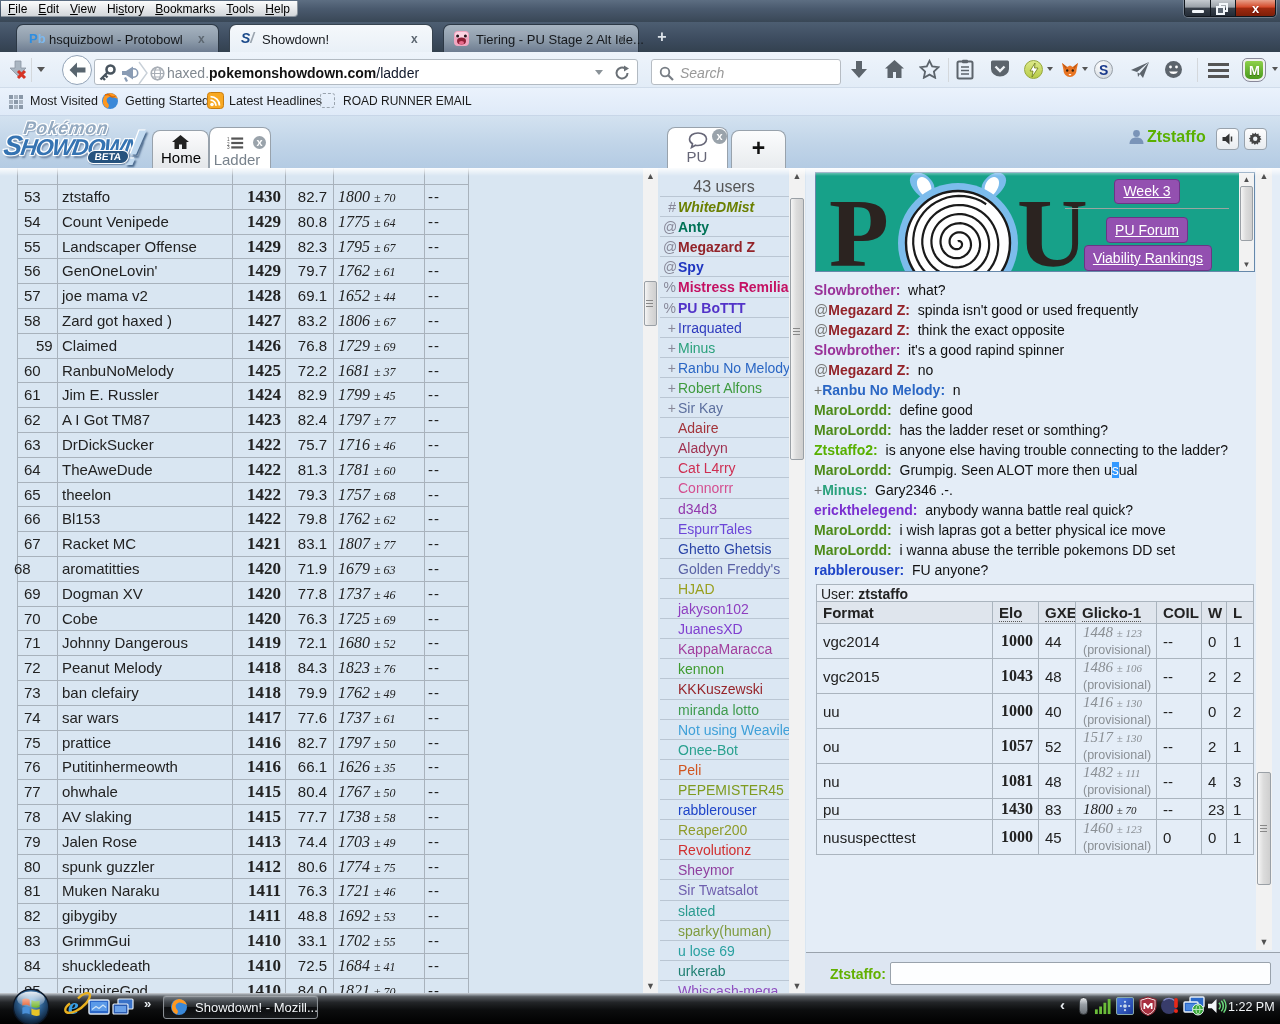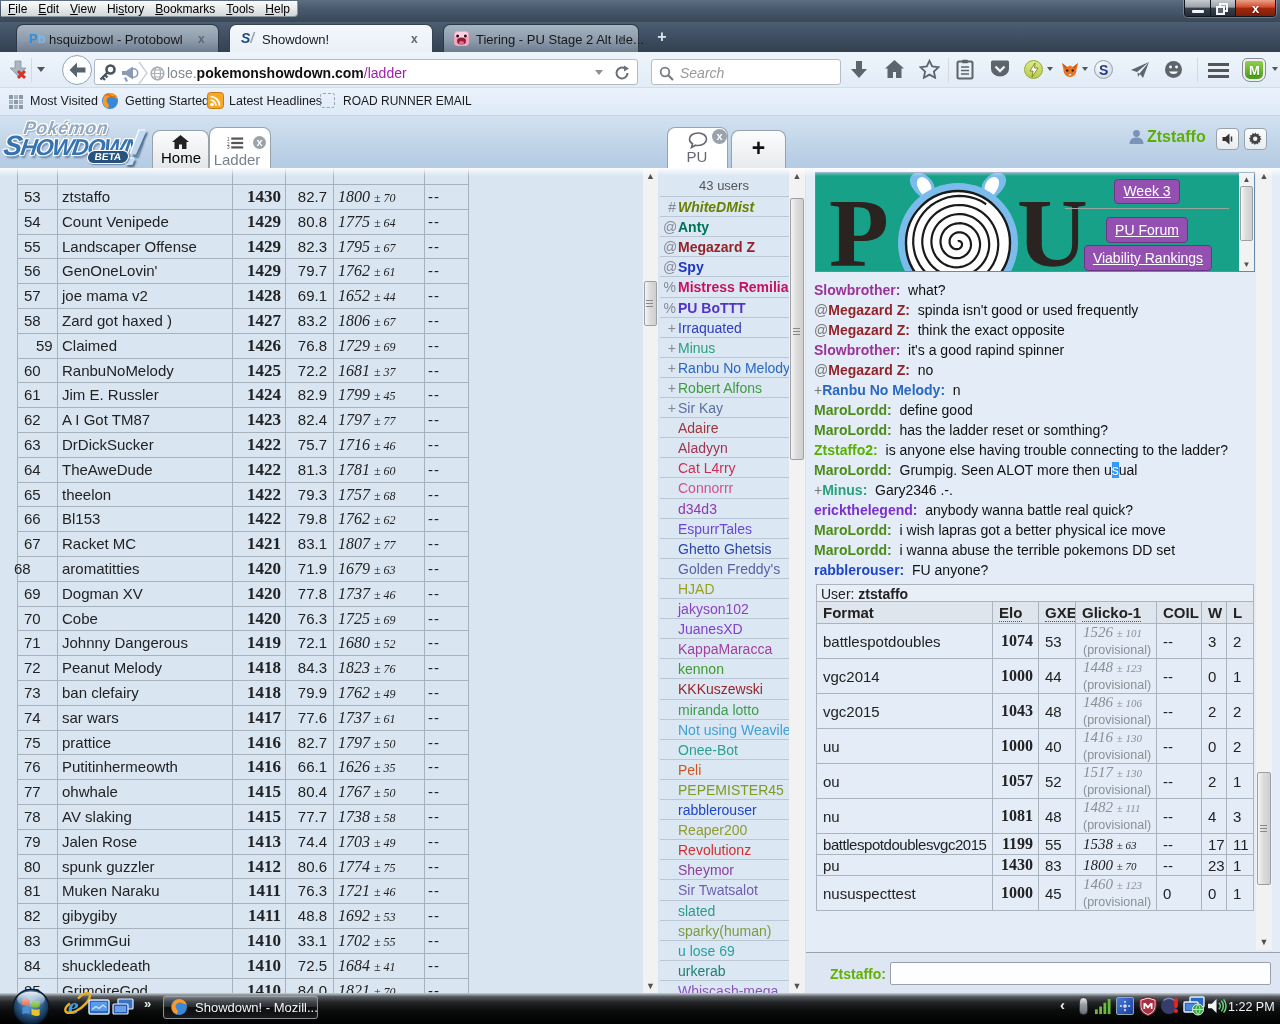--- a/index.html
+++ b/index.html
@@ -149,21 +149,21 @@
           <path d="M5 13.5 l2 4" stroke="#8a9cb4" stroke-width="2.2"></path>
         </svg>
       <svg style="position:absolute;left:43px;top:1px;" width="10" height="24" viewBox="0 0 10 24">
           <path d="M1 1 L9 12 L1 23" fill="none" stroke="#c8d0d8" stroke-width="1.4"></path>
         </svg>
       <svg style="position:absolute;left:55px;top:6px;" width="15" height="15" viewBox="0 0 15 15">
           <circle cx="7.5" cy="7.5" r="6.3" fill="none" stroke="#a8aeb6" stroke-width="1.6"></circle>
           <ellipse cx="7.5" cy="7.5" rx="3" ry="6.3" fill="none" stroke="#a8aeb6" stroke-width="1.2"></ellipse>
           <path d="M1.4 7.5 h12.2 M2.3 4 h10.4 M2.3 11 h10.4" stroke="#a8aeb6" stroke-width="1.2"></path>
         </svg>
-      <span style="position:absolute;left:72px;top:5px;font-size:14px;"><span style="color:#808890;">lose.</span><span style="color:#111;font-weight:bold;">pokemonshowdown.com</span><span style="color:#a21caf;">/ladder</span></span>
+      <span style="position:absolute;left:72px;top:5px;font-size:14px;"><span style="color:#808890;">haxed.</span><span style="color:#111;font-weight:bold;">pokemonshowdown.com</span><span style="color:#0f172a;">/ladder</span></span>
       <span style="position:absolute;right:34px;top:10px;width:0;height:0;border-left:4.5px solid transparent;border-right:4.5px solid transparent;border-top:5.5px solid #8a9298;"></span>
       <svg style="position:absolute;right:7px;top:5px;" width="16" height="16" viewBox="0 0 16 16">
           <path d="M13.5 8 a5.5 5.5 0 1 1 -2.2-4.4" fill="none" stroke="#6a7076" stroke-width="2"></path>
           <path d="M10 0.5 L15 3.5 L10 6.5 z" fill="#6a7076"></path>
         </svg>
     </div>
     <div id="searchbox" class="abs">
       <svg style="position:absolute;left:7px;top:6px;" width="15" height="15" viewBox="0 0 15 15">
           <circle cx="6" cy="6" r="4.3" fill="none" stroke="#777d84" stroke-width="1.8"></circle>
           <path d="M9.2 9.2 L14 14" stroke="#777d84" stroke-width="2.2"></path>
@@ -539,21 +539,21 @@
         <div class="lcell" style="left:428px;top:810px;letter-spacing:1px;">--</div>
       </div>
 
     <div class="sbtrack" style="left:643px;top:0;width:15px;height:826px;">
       <div class="sbarrow" style="top:3px;font-size:9px;">▲</div>
       <div class="sbthumb" style="top:113px;width:13px;height:45px;"></div>
       <div style="position:absolute;left:3px;top:132px;width:7px;height:1px;background:#888;box-shadow:0 3px 0 #888,0 6px 0 #888;"></div>
       <div class="sbarrow" style="bottom:3px;font-size:9px;">▼</div>
     </div>
     <div id="userlist" class="abs">
-        <div style="position:absolute;left:0;top:10px;width:128px;text-align:center;font-size:13px;color:#555;">43 users</div>
+        <div style="position:absolute;left:0;top:10px;width:128px;text-align:center;font-size:16px;color:#555;">43 users</div>
         <div class="ulrow" style="top:28px;"><span class="sym">#</span><span style="color:#6a7f00;font-weight:bold;font-style:italic;">WhiteDMist</span></div>
         <div class="ulrow" style="top:48.1px;"><span class="sym">@</span><span style="color:#007256;font-weight:bold;">Anty</span></div>
         <div class="ulrow" style="top:68.2px;"><span class="sym">@</span><span style="color:#932329;font-weight:bold;">Megazard Z</span></div>
         <div class="ulrow" style="top:88.30000000000001px;"><span class="sym">@</span><span style="color:#1f35c0;font-weight:bold;">Spy</span></div>
         <div class="ulrow" style="top:108.4px;"><span class="sym">%</span><span style="color:#c41162;font-weight:bold;">Mistress Remilia</span></div>
         <div class="ulrow" style="top:128.5px;"><span class="sym">%</span><span style="color:#5233c8;font-weight:bold;">PU BoTTT</span></div>
         <div class="ulrow" style="top:148.6px;"><span class="sym">+</span><span style="color:#2f3bbe;">Irraquated</span></div>
         <div class="ulrow" style="top:168.7px;"><span class="sym">+</span><span style="color:#2aa17c;">Minus</span></div>
         <div class="ulrow" style="top:188.79999999999998px;"><span class="sym">+</span><span style="color:#2a66c4;">Ranbu No Melody</span></div>
         <div class="ulrow" style="top:208.89999999999998px;"><span class="sym">+</span><span style="color:#3f9b3f;">Robert Alfons</span></div>
@@ -646,29 +646,20 @@
           <table id="statstable" style="position:absolute;left:10px;top:433px;width:438px;table-layout:fixed;">
             <tbody>
               <tr style="background:#dfe5ed;height:22px;">
                 <th style="width:176px;">Format</th>
                 <th style="width:46px;"><span style="border-bottom:1px dotted #555;">Elo</span></th>
                 <th style="width:37px;"><span style="border-bottom:1px dotted #555;">GXE</span></th>
                 <th style="width:81px;"><span style="border-bottom:1px dotted #555;">Glicko-1</span></th>
                 <th style="width:45px;">COIL</th>
                 <th style="width:25px;">W</th>
                 <th>L</th>
-              </tr>
-              <tr style="height:35px;">
-                <td style="">battlespotdoubles</td>
-                <td style="text-align:right;font-family:'Liberation Serif',serif;font-weight:bold;font-size:16px;padding-right:5px;">1074</td>
-                <td>53</td>
-                <td style="line-height:1.12;padding-left:7px;"><span style="color:#8a8f94;font-family:'Liberation Serif',serif;font-style:italic;font-size:15px;">1526 <small style="font-size:11px;">± 101</small></span><br><span style="color:#8a8f94;font-size:12.5px;">(provisional)</span></td>
-                <td>--</td>
-                <td>3</td>
-                <td>2</td>
               </tr>
               <tr style="height:35px;">
                 <td style="">vgc2014</td>
                 <td style="text-align:right;font-family:'Liberation Serif',serif;font-weight:bold;font-size:16px;padding-right:5px;">1000</td>
                 <td>44</td>
                 <td style="line-height:1.12;padding-left:7px;"><span style="color:#8a8f94;font-family:'Liberation Serif',serif;font-style:italic;font-size:15px;">1448 <small style="font-size:11px;">± 123</small></span><br><span style="color:#8a8f94;font-size:12.5px;">(provisional)</span></td>
                 <td>--</td>
                 <td>0</td>
                 <td>1</td>
               </tr>
@@ -702,29 +693,20 @@
               <tr style="height:35px;">
                 <td style="">nu</td>
                 <td style="text-align:right;font-family:'Liberation Serif',serif;font-weight:bold;font-size:16px;padding-right:5px;">1081</td>
                 <td>48</td>
                 <td style="line-height:1.12;padding-left:7px;"><span style="color:#8a8f94;font-family:'Liberation Serif',serif;font-style:italic;font-size:15px;">1482 <small style="font-size:11px;">± 111</small></span><br><span style="color:#8a8f94;font-size:12.5px;">(provisional)</span></td>
                 <td>--</td>
                 <td>4</td>
                 <td>3</td>
               </tr>
               <tr style="height:21px;">
-                <td style="letter-spacing:-0.45px;">battlespotdoublesvgc2015</td>
-                <td style="text-align:right;font-family:'Liberation Serif',serif;font-weight:bold;font-size:16px;padding-right:5px;">1199</td>
-                <td>55</td>
-                <td style="line-height:1.12;padding-left:7px;"><span style="font-family:'Liberation Serif',serif;font-style:italic;font-size:15px;">1538 <small style="font-size:11px;">± 63</small></span></td>
-                <td>--</td>
-                <td>17</td>
-                <td>11</td>
-              </tr>
-              <tr style="height:21px;">
                 <td style="">pu</td>
                 <td style="text-align:right;font-family:'Liberation Serif',serif;font-weight:bold;font-size:16px;padding-right:5px;">1430</td>
                 <td>83</td>
                 <td style="line-height:1.12;padding-left:7px;"><span style="font-family:'Liberation Serif',serif;font-style:italic;font-size:15px;">1800 <small style="font-size:11px;">± 70</small></span></td>
                 <td>--</td>
                 <td>23</td>
                 <td>1</td>
               </tr>
               <tr style="height:35px;">
                 <td style="">nususpecttest</td>

